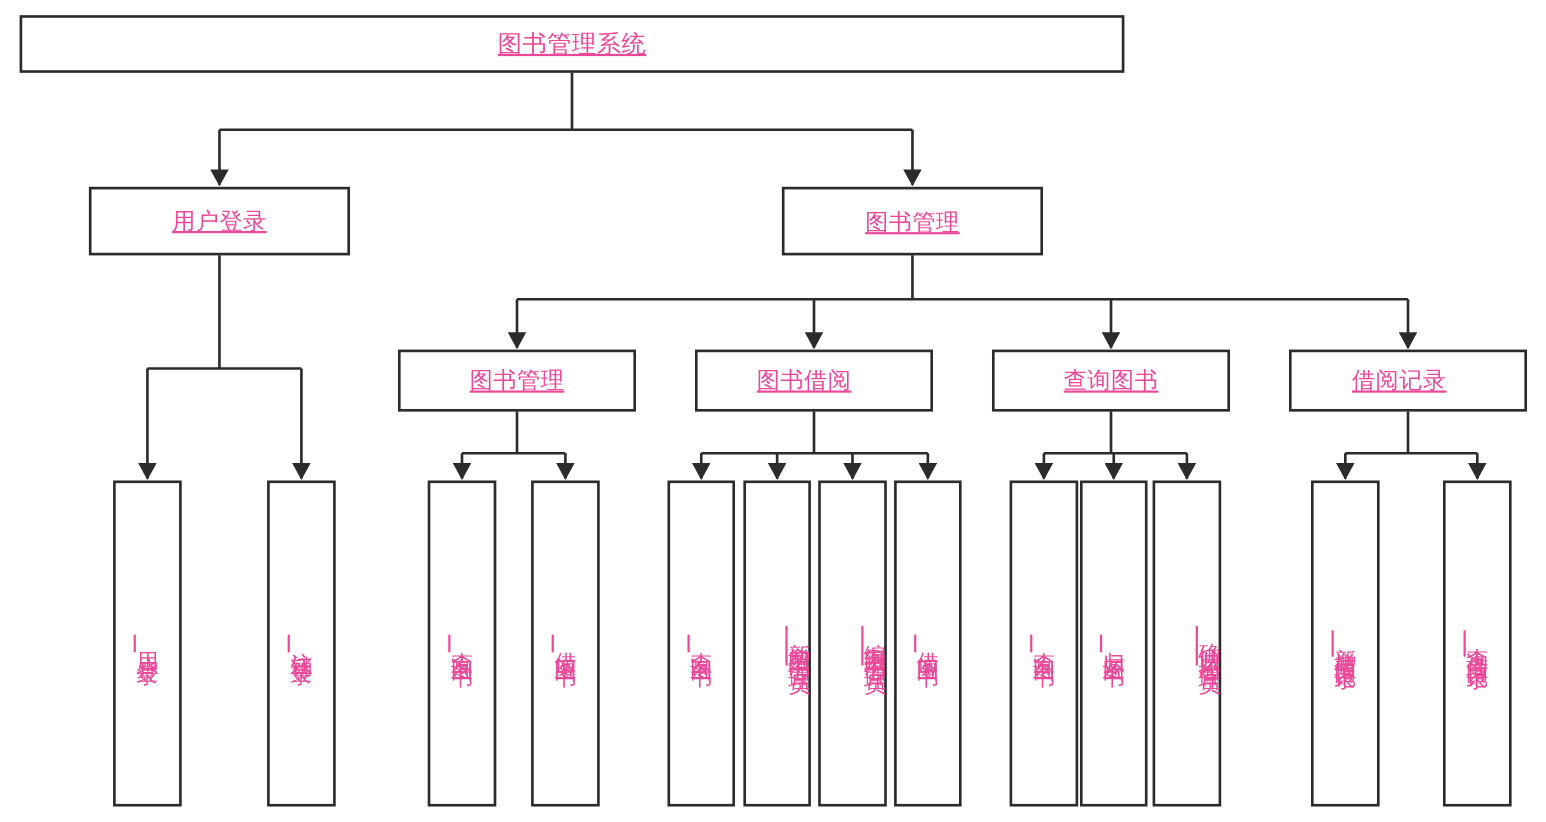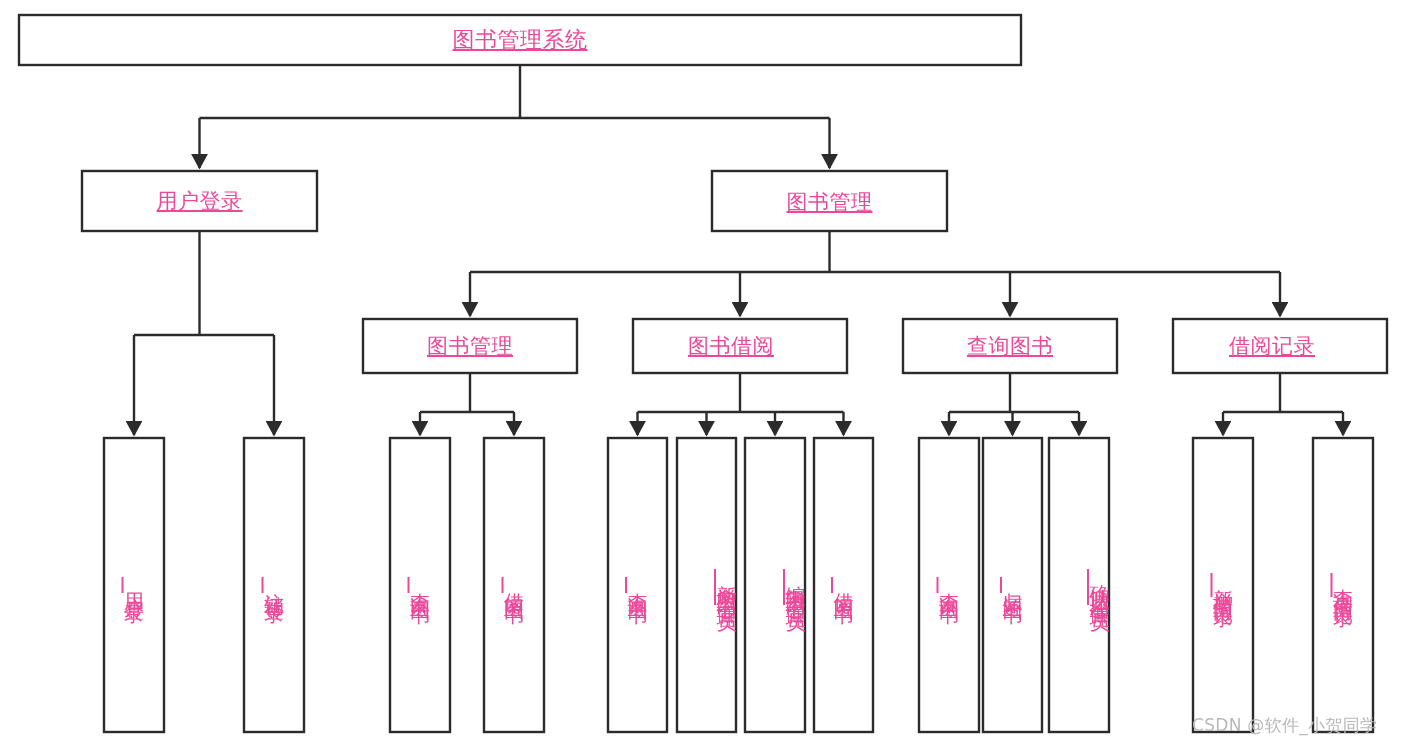--- a/index.html
+++ b/index.html
@@ -150,14 +150,13 @@
       <div class="node-label node-v top-aligned" style="left: 676px; top: 437px; width: 61px; height: 296px;">新增图书（管理员）</div>
       <div class="node-label node-v top-aligned" style="left: 744px; top: 437px; width: 62px; height: 296px;">编辑图书（管理员）</div>
       <div class="node-label node-v" style="left: 813px; top: 437px; width: 61px; height: 296px;">借阅图书</div>
       <div class="node-label node-v" style="left: 918px; top: 437px; width: 62px; height: 296px;">查询图书</div>
       <div class="node-label node-v" style="left: 982px; top: 437px; width: 61px; height: 296px;">归还图书</div>
       <div class="node-label node-v top-aligned" style="left: 1048px; top: 437px; width: 62px; height: 296px;">确认归还（管理员）</div>
       <div class="node-label node-v" style="left: 1192px; top: 437px; width: 62px; height: 296px;">新增借阅记录</div>
       <div class="node-label node-v" style="left: 1312px; top: 437px; width: 62px; height: 296px;">查询借阅记录</div>
     </div>
 
-  <div class="watermark">CSDN @软件_小贺同学</div>
 </div>
 
 </body></html>

